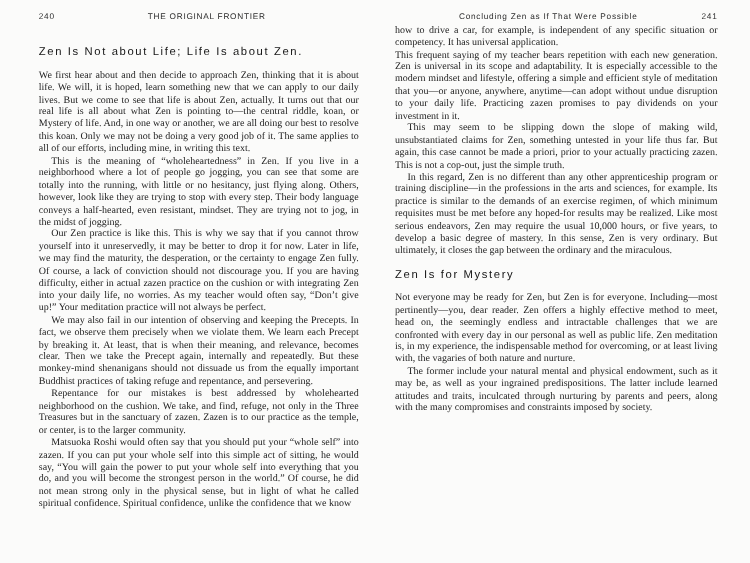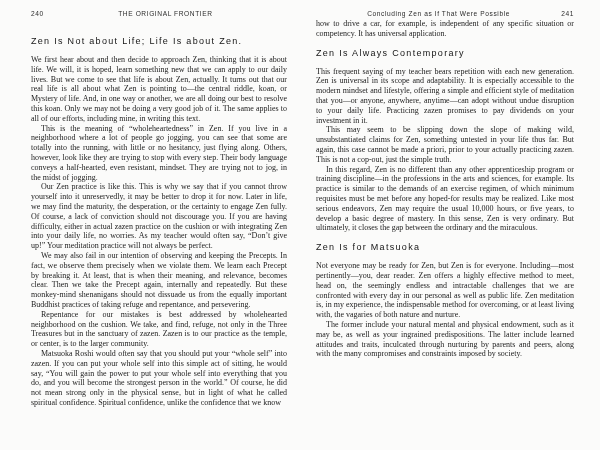--- a/index.html
+++ b/index.html
@@ -75,22 +75,21 @@
     <p class="para">Repentance for our mistakes is best addressed by wholehearted neighborhood on the cushion. We take, and find, refuge, not only in the Three Treasures but in the sanctuary of zazen. Zazen is to our practice as the temple, or center, is to the larger community.</p>
     <p class="para">Matsuoka Roshi would often say that you should put your “whole self” into zazen. If you can put your whole self into this simple act of sitting, he would say, “You will gain the power to put your whole self into everything that you do, and you will become the strongest person in the world.” Of course, he did not mean strong only in the physical sense, but in light of what he called spiritual confidence. Spiritual confidence, unlike the confidence that we know</p>
   </div>
 
   <div class="page page-right">
     <div class="pagehead">
       <span class="runhead">Concluding Zen as If That Were Possible</span>
       <span class="pagenum">241</span>
     </div>
     <p class="para flush body-start">how to drive a car, for example, is independent of any specific situation or competency. It has universal application.</p>
-    <div class="heading">Zen Is Always Contemporary</div>
     <p class="para flush">This frequent saying of my teacher bears repetition with each new generation. Zen is universal in its scope and adaptability. It is especially accessible to the modern mindset and lifestyle, offering a simple and efficient style of meditation that you—or anyone, anywhere, anytime—can adopt without undue disruption to your daily life. Practicing zazen promises to pay dividends on your investment in it.</p>
     <p class="para">This may seem to be slipping down the slope of making wild, unsubstantiated claims for Zen, something untested in your life thus far. But again, this case cannot be made a priori, prior to your actually practicing zazen. This is not a cop-out, just the simple truth.</p>
     <p class="para">In this regard, Zen is no different than any other apprenticeship program or training discipline—in the professions in the arts and sciences, for example. Its practice is similar to the demands of an exercise regimen, of which minimum requisites must be met before any hoped-for results may be realized. Like most serious endeavors, Zen may require the usual 10,000 hours, or five years, to develop a basic degree of mastery. In this sense, Zen is very ordinary. But ultimately, it closes the gap between the ordinary and the miraculous.</p>
-    <div class="heading">Zen Is for Matsuoka</div>
+    <div class="heading">Zen Is for Mystery</div>
     <p class="para flush">Not everyone may be ready for Zen, but Zen is for everyone. Including—most pertinently—you, dear reader. Zen offers a highly effective method to meet, head on, the seemingly endless and intractable challenges that we are confronted with every day in our personal as well as public life. Zen meditation is, in my experience, the indispensable method for overcoming, or at least living with, the vagaries of both nature and nurture.</p>
     <p class="para">The former include your natural mental and physical endowment, such as it may be, as well as your ingrained predispositions. The latter include learned attitudes and traits, inculcated through nurturing by parents and peers, along with the many compromises and constraints imposed by society.</p>
   </div>
 
 </div>
 
 </body></html>

